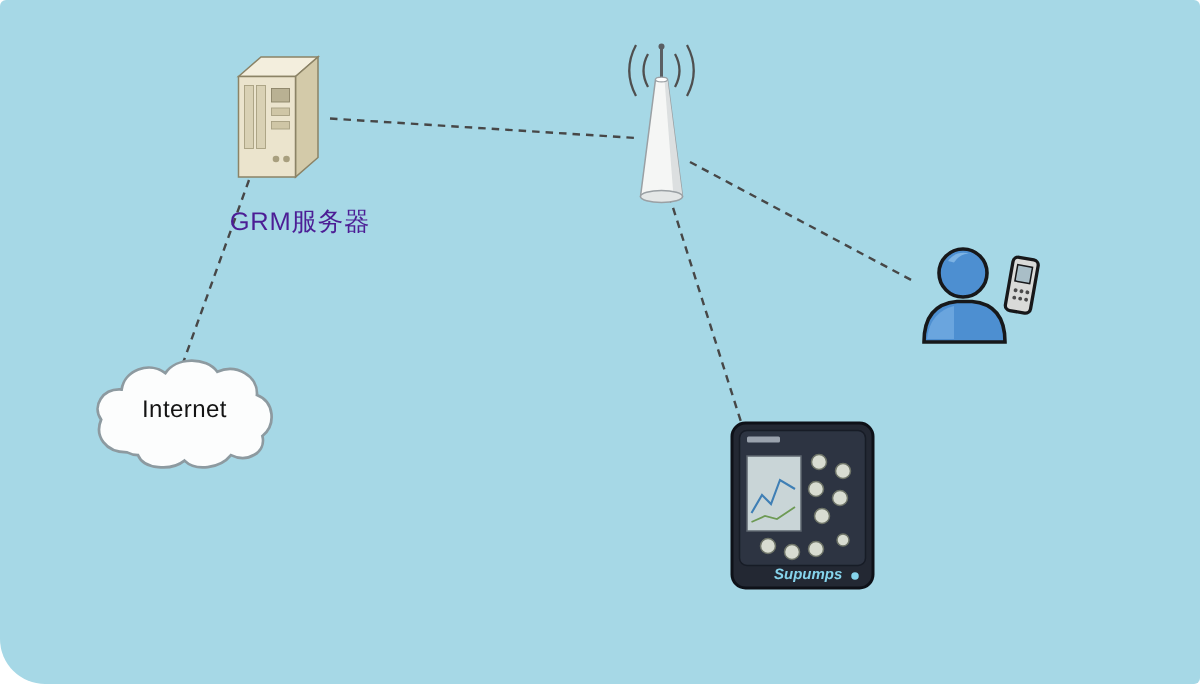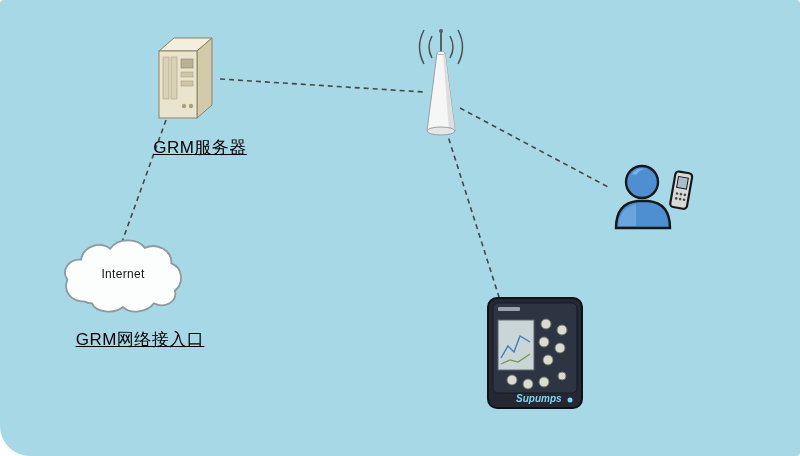--- a/index.html
+++ b/index.html
@@ -19,41 +19,40 @@
     position: absolute;
     left: 0; top: 0;
     width: 800px; height: 456px;
     pointer-events: none;
   }
   .node {
     position: absolute;
   }
   .node-label {
     position: absolute;
-    color: #000000;
+    color: #4c1d95;
     font-size: 17px;
     letter-spacing: 0.5px;
     text-align: center;
     white-space: nowrap;
-    text-decoration: underline;
   }
   .cloud-wrap {
     display: flex;
     align-items: center;
     justify-content: center;
   }
   .cloud-wrap svg {
     position: absolute;
     left: 0; top: 0;
   }
   .cloud-text {
     position: relative;
     z-index: 2;
     color: #141414;
-    font-size: 12px;
+    font-size: 16px;
     letter-spacing: 0.3px;
     margin-top: -6px;
   }
 </style>
 </head>
 <body>
 
 <div id="canvas" style="background: rgb(166, 216, 230);">
 
   <svg class="edges-layer" width="800" height="456" viewBox="0 0 800 456">
@@ -124,23 +123,22 @@
                C 64 2 86 2 94 13
                C 108 7 124 16 123 30
                C 136 35 137 52 127 60
                C 130 72 116 80 104 74
                C 96 84 78 86 70 78
                C 60 86 40 84 36 74
                C 33 74 30 73 28 72 Z" fill="#fcfdfd" stroke="#8d9aa0" stroke-width="2"></path>
     </svg>
     <span class="cloud-text">Internet</span>
   </div>
-  <div class="node-label" style="left:55px; top:328px; width:170px;">GRM网络接入口</div>
 
-  <div class="node" style="left:486px; top:296px; width:98px; height:114px;">
+  <div class="node" style="left:486px; top:280px; width:98px; height:114px;">
     <svg width="98" height="114" viewBox="0 0 98 114">
       <rect x="2" y="2" width="94" height="110" rx="9" fill="#232833" stroke="#0e1118" stroke-width="2"></rect>
       <rect x="7" y="7" width="84" height="90" rx="5" fill="#2d3442" stroke="#171c26" stroke-width="1"></rect>
       <rect x="12" y="11" width="22" height="4" rx="1" fill="#9aa2ad"></rect>
       <rect x="12" y="24" width="36" height="50" fill="#c9d5d7" stroke="#5d666f" stroke-width="1"></rect>
       <polyline points="15,62 22,50 28,56 34,40 44,46" fill="none" stroke="#3f7fb5" stroke-width="1.4"></polyline>
       <polyline points="15,68 24,64 32,66 44,58" fill="none" stroke="#6d9a54" stroke-width="1.2"></polyline>
       <circle cx="60" cy="28" r="5" fill="#d8dcd1" stroke="#6e7468" stroke-width="1"></circle>
       <circle cx="76" cy="34" r="5" fill="#d8dcd1" stroke="#6e7468" stroke-width="1"></circle>
       <circle cx="58" cy="46" r="5" fill="#d8dcd1" stroke="#6e7468" stroke-width="1"></circle>

